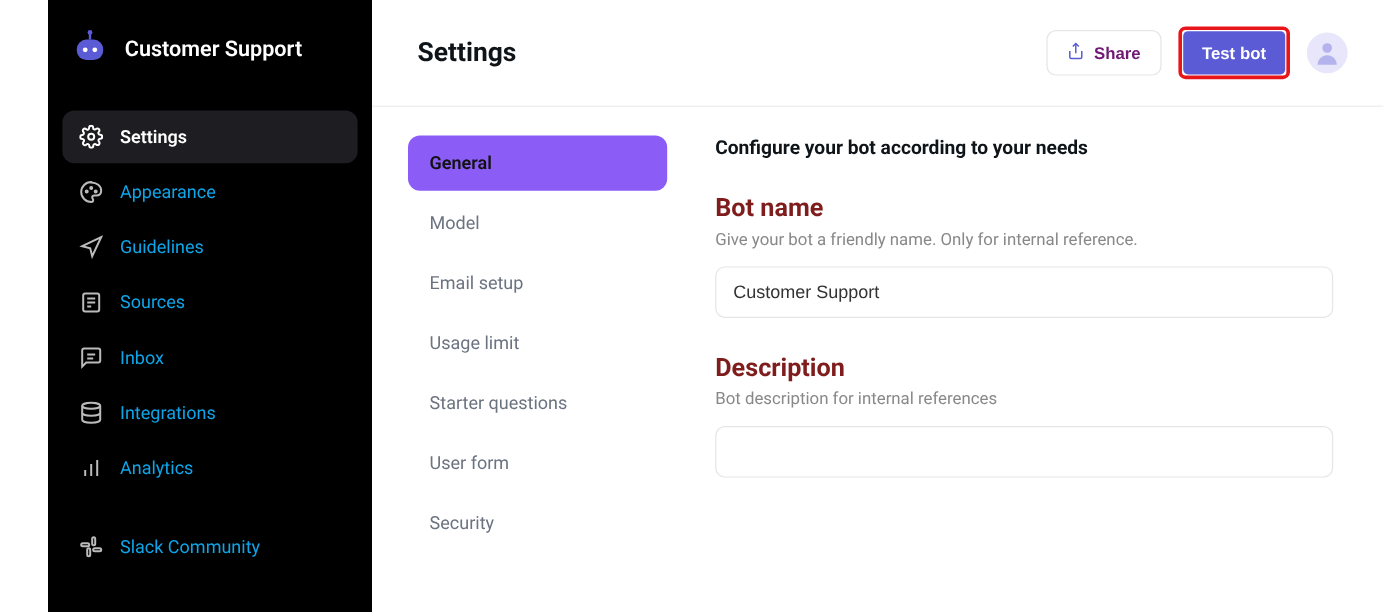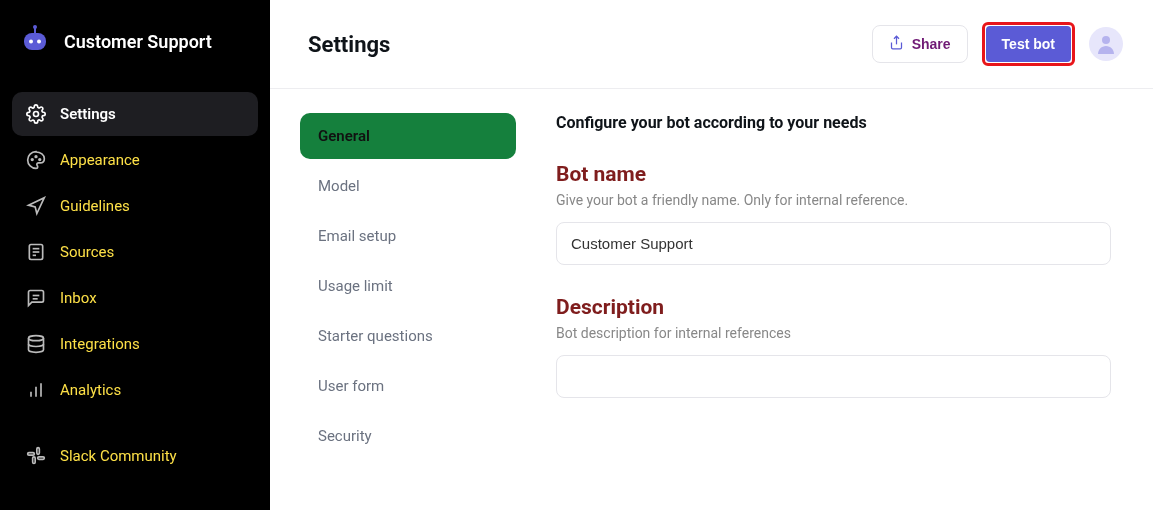--- a/index.html
+++ b/index.html
@@ -1,43 +1,43 @@
 <!DOCTYPE html>
 <html><head>
   <meta charset="utf-8">
   <style>
     * { margin: 0; padding: 0; box-sizing: border-box; }
     body { font-family: -apple-system, BlinkMacSystemFont, "Segoe UI", Roboto, sans-serif; background: #fff; color: #0f1419; width: 1153px; height: 510px; overflow: hidden; }
-    .app { display: flex; height: 100%; }
+    .app { display: flex; height: 100%; margin-left: 40px; }
 
     
     .sidebar { width: 270px; background: #000; color: #fff; display: flex; flex-direction: column; }
     .brand { display: flex; align-items: center; gap: 12px; padding: 22px 20px 22px 18px; }
     .brand-name { font-size: 18px; font-weight: 600; color: #fff; }
     .nav { padding: 10px 12px; display: flex; flex-direction: column; gap: 2px; }
-    .nav-item { display: flex; align-items: center; gap: 14px; padding: 12px 14px; border-radius: 10px; cursor: pointer; color: #fde047; font-size: 15px; }
+    .nav-item { display: flex; align-items: center; gap: 14px; padding: 12px 14px; border-radius: 10px; cursor: pointer; color: #0ea5e9; font-size: 15px; }
     .nav-item.active { background: #1e1e22; color: #fff; font-weight: 600; }
     .nav-item .icon { width: 20px; height: 20px; display: flex; align-items: center; justify-content: center; flex-shrink: 0; }
     .nav-divider { height: 18px; }
 
     
     .main { flex: 1; display: flex; flex-direction: column; }
     .topbar { display: flex; align-items: center; justify-content: space-between; padding: 22px 30px 22px 38px; border-bottom: 1px solid #ededf0; }
     .page-title { font-size: 22px; font-weight: 700; color: #0f1419; }
     .topbar-actions { display: flex; align-items: center; gap: 14px; }
     .share-btn { display: inline-flex; align-items: center; gap: 8px; border: 1px solid #e5e5ea; background: #fff; padding: 9px 16px; border-radius: 8px; font-size: 14px; font-weight: 600; color: #701a75; cursor: pointer; }
     .test-btn-wrap { border: 3px solid #e8151a; border-radius: 6px; padding: 1px; }
     .test-btn { background: #5b5bd6; color: #fff; border: none; padding: 10px 16px; border-radius: 4px; font-size: 14px; font-weight: 700; cursor: pointer; }
     .avatar { width: 34px; height: 34px; border-radius: 50%; background: #e7e6fb; display: flex; align-items: center; justify-content: center; }
 
     
     .content { flex: 1; display: flex; padding: 24px 30px 0 30px; gap: 40px; overflow: hidden; }
     .subnav { width: 216px; display: flex; flex-direction: column; gap: 4px; }
     .subnav-item { padding: 14px 18px; border-radius: 10px; font-size: 15px; color: #6b7280; cursor: pointer; font-weight: 400; }
-    .subnav-item.active { background: #15803d; color: #111; font-weight: 600; }
+    .subnav-item.active { background: #8b5cf6; color: #111; font-weight: 600; }
 
     .form-area { flex: 1; padding-right: 12px; }
     .section-title { font-size: 16px; font-weight: 700; margin-bottom: 30px; }
     .field { margin-bottom: 30px; }
     .field-label { font-size: 21px; font-weight: 700; color: #7f1d1d; margin-bottom: 6px; }
     .field-help { font-size: 14px; color: #888; margin-bottom: 14px; }
     .text-input { width: 100%; border: 1px solid #e5e5ea; border-radius: 8px; padding: 12px 14px; font-size: 15px; color: #333; }
   </style>
 </head>
 <body>

